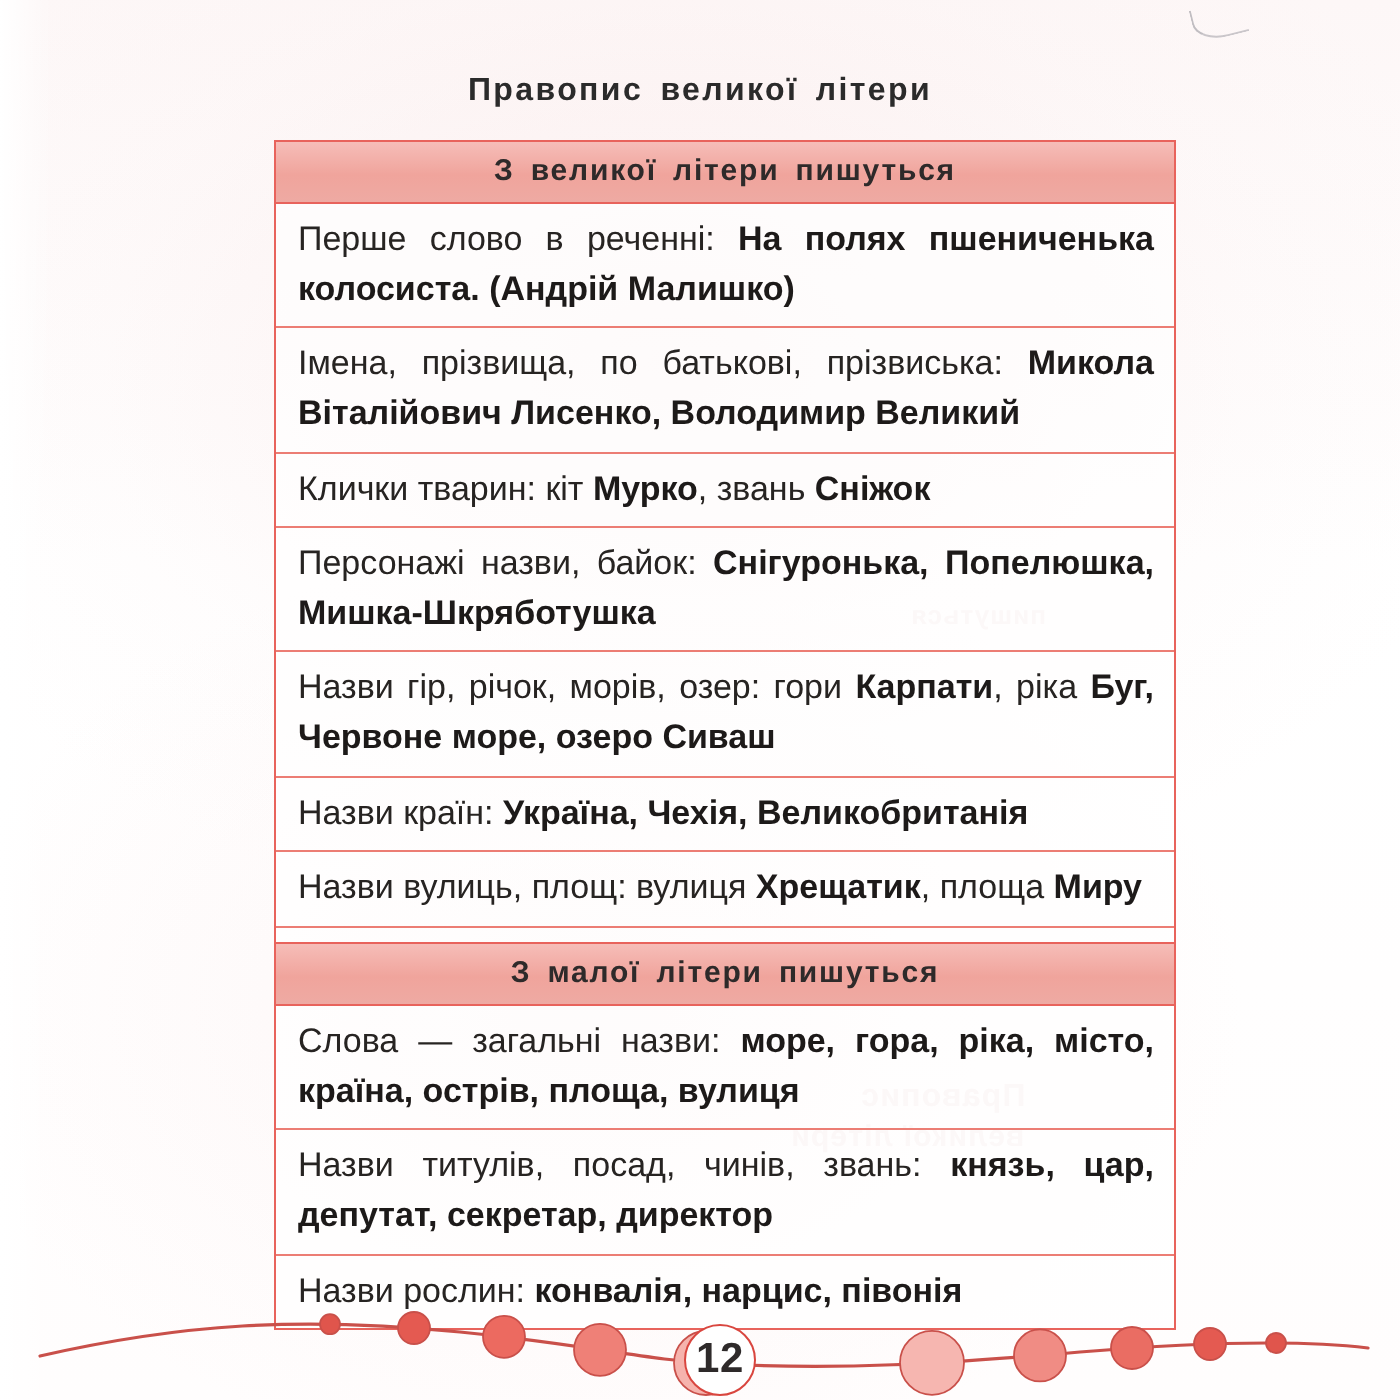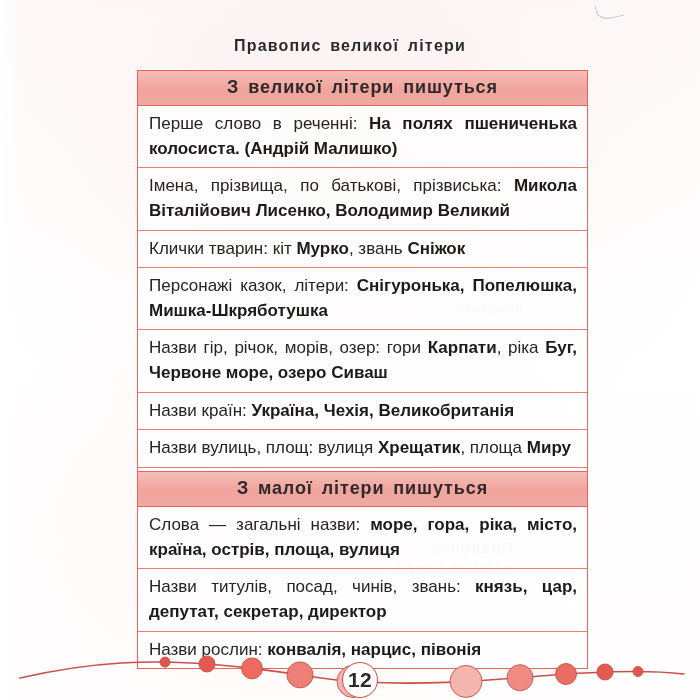--- a/index.html
+++ b/index.html
@@ -73,21 +73,21 @@
     width: 451px;
     box-sizing: border-box;
     border: 1.4px solid #e8635c;
     background: rgba(255,255,255,0.55);
   }
   #table-capital { top: 70px; }
   #table-small  { top: 431px; margin-top: 40px; }
 
   .table-header {
     text-align: center;
-    font-size: 18px;
+    font-size: 15px;
     font-weight: 700;
     letter-spacing: .9px;
     word-spacing: 3px;
     color: #2e2a2a;
     padding: 6px 8px 7px;
     background: linear-gradient(180deg, #f6bdb8 0%, #f0a49c 55%, #eeaaa3 100%);
     border-bottom: 1.4px solid #e8635c;
   }
 
   .rule-row {
@@ -146,21 +146,21 @@
   </div>
 
 <h1 class="page-title">Правопис великої літери</h1>
 
 <section class="rule-table" id="table-capital">
   <div class="table-header">З великої літери пишуться</div>
   <div id="rows-capital">
       <div class="rule-row"><span>Перше слово в реченні:</span> <b>На полях пшениченька колосиста. (Андрій Малишко)</b></div>
       <div class="rule-row"><span>Імена, прізвища, по батькові, прізвиська:</span> <b>Микола Віталійович Лисенко, Володимир Великий</b></div>
       <div class="rule-row"><span>Клички тварин: кіт</span> <b>Мурко</b><span>, звань</span> <b>Сніжок</b></div>
-      <div class="rule-row"><span>Персонажі казок, літери:</span> <b>Снігуронька, Попелюшка, Мишка-Шкряботушка</b></div>
+      <div class="rule-row"><span>Персонажі назви, байок:</span> <b>Снігуронька, Попелюшка, Мишка-Шкряботушка</b></div>
       <div class="rule-row"><span>Назви гір, річок, морів, озер: гори</span> <b>Карпати</b><span>, ріка</span> <b>Буг, Червоне море, озеро Сиваш</b></div>
       <div class="rule-row"><span>Назви країн:</span> <b>Україна, Чехія, Великобританія</b></div>
       <div class="rule-row"><span>Назви вулиць, площ: вулиця</span> <b>Хрещатик</b><span>, площа</span> <b>Миру</b></div>
       <div class="rule-row"><span>Події, свята:</span> <b>Різдво, Великдень, Новий рік, Трійця</b></div>
     </div>
 </section>
 
 <section class="rule-table" id="table-small">
   <div class="table-header">З малої літери пишуться</div>
   <div id="rows-small">

